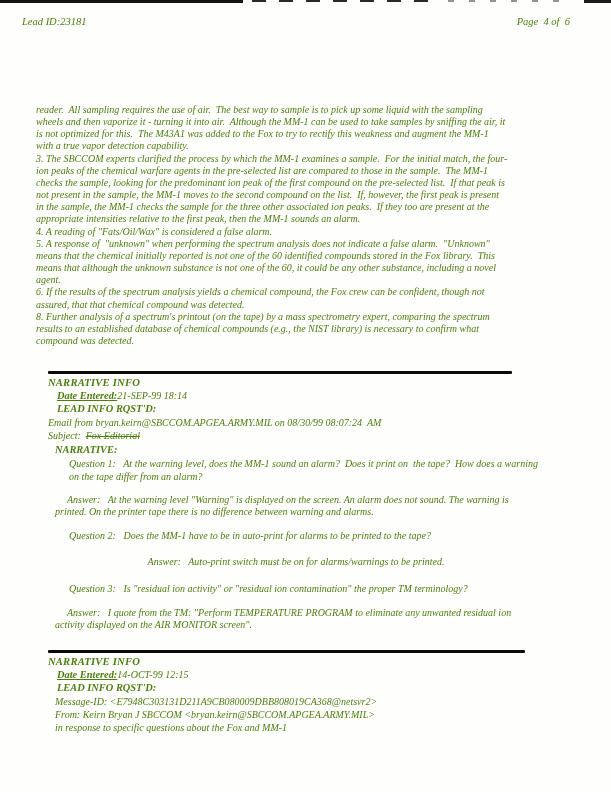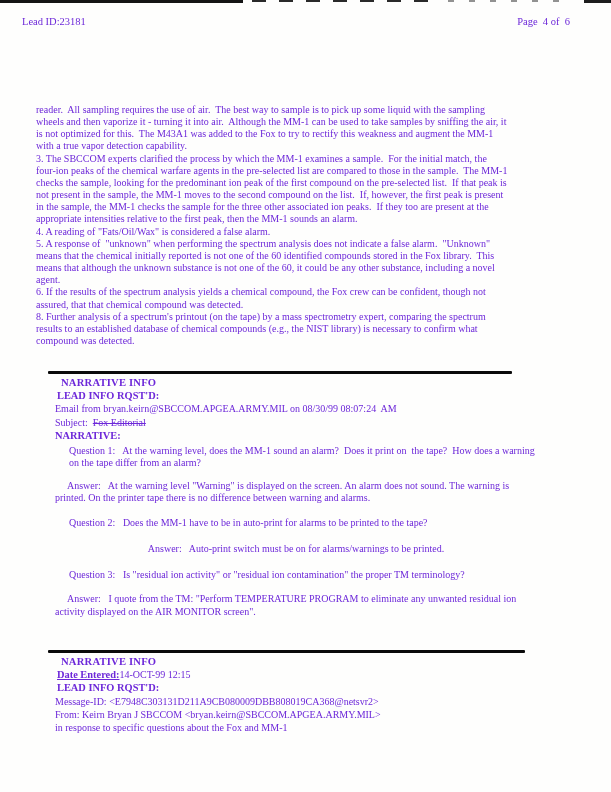--- a/index.html
+++ b/index.html
@@ -3,21 +3,22 @@
 <meta charset="utf-8">
 <style>
   html,body{margin:0;padding:0;background:#e8e8e6;}
   .page{
     position:relative;
     width:611px;height:792px;
     margin:0 auto;
     background:#fefefd;
     overflow:hidden;
     font-family:"Liberation Serif","DejaVu Serif",serif;
-    color:#6d28d9;
+    color:#4d7c0f;
+    font-style:italic;
   }
   
   .scan-strip{position:absolute;top:0;background:#141414;}
   .scan-strip.s1{left:0;width:243px;height:3px;}
   .scan-strip.s2{left:252px;width:185px;height:2px;
     background:repeating-linear-gradient(90deg,#2a2a2a 0 14px,transparent 14px 27px);}
   .scan-strip.s3{left:448px;width:120px;height:2px;opacity:.55;
     background:repeating-linear-gradient(90deg,#3a3a3a 0 6px,transparent 6px 21px);}
   .scan-strip.s4{right:0;width:27px;height:3px;background:#1d1d1d;}
 
@@ -32,25 +33,25 @@
     font-size:10px;line-height:12.15px;
   }
   .body-block p{margin:0;white-space:pre-wrap;}
 
   .narrative-section{position:absolute;left:48px;font-size:10px;}
   .sec1{top:371px;width:500px;}
   .sec2{top:650px;width:510px;}
   .rule{height:2.5px;background:#0a0a0a;border-radius:1px;}
   .sec1 .rule{width:464px;}
   .sec2 .rule{width:477px;}
-  .sec-heading{font-weight:bold;font-size:10.6px;line-height:13px;margin-top:2px;letter-spacing:.2px;margin-left:13px;}
+  .sec-heading{font-weight:bold;font-size:10.6px;line-height:13px;margin-top:2px;letter-spacing:.2px;}
   .meta-line{margin-left:9px;line-height:13.6px;white-space:pre-wrap;}
   .lbl{font-weight:bold;font-size:10.4px;}
   .lbl.underlined{text-decoration:underline;text-underline-offset:1px;}
-  .plain-line{margin-left:7px;line-height:13.6px;white-space:pre-wrap;}
+  .plain-line{line-height:13.6px;white-space:pre-wrap;}
   .to-line{margin-left:27px;line-height:13.6px;white-space:pre;}
   .redaction{
     display:inline-block;width:53px;height:10px;margin:0 2px -1px 9px;
     background:#070707;
     clip-path:polygon(0 18%,96% 0,100% 52%,88% 100%,2% 94%);
   }
   .strike{text-decoration:line-through;text-decoration-thickness:1.2px;}
   .narr-lbl{font-weight:bold;font-size:10.4px;margin-left:7px;line-height:13.6px;}
   .question{margin:2px 0 0 21px;line-height:12.2px;white-space:pre-wrap;width:470px;}
   .answer{margin:11px 0 0 7px;line-height:12.2px;white-space:pre-wrap;width:470px;text-indent:12px;}
@@ -80,20 +81,21 @@
     <p>3. The SBCCOM experts clarified the process by which the MM-1 examines a sample.  For the initial match, the four-ion peaks of the chemical warfare agents in the pre-selected list are compared to those in the sample.  The MM-1 checks the sample, looking for the predominant ion peak of the first compound on the pre-selected list.  If that peak is not present in the sample, the MM-1 moves to the second compound on the list.  If, however, the first peak is present in the sample, the MM-1 checks the sample for the three other associated ion peaks.  If they too are present at the appropriate intensities relative to the first peak, then the MM-1 sounds an alarm.</p>
     <p>4. A reading of "Fats/Oil/Wax" is considered a false alarm.</p>
     <p>5. A response of  "unknown" when performing the spectrum analysis does not indicate a false alarm.  "Unknown" means that the chemical initially reported is not one of the 60 identified compounds stored in the Fox library.  This means that although the unknown substance is not one of the 60, it could be any other substance, including a novel agent.</p>
     <p>6. If the results of the spectrum analysis yields a chemical compound, the Fox crew can be confident, though not assured, that that chemical compound was detected.</p>
     <p>8. Further analysis of a spectrum's printout (on the tape) by a mass spectrometry expert, comparing the spectrum results to an established database of chemical compounds (e.g., the NIST library) is necessary to confirm what compound was detected.</p>
   </div>
 
   <div class="narrative-section sec1">
     <div class="rule"></div>
     <div class="sec-heading">NARRATIVE INFO</div>
+    <div class="meta-line"><span class="lbl underlined">Date Entered:</span><span>21-SEP-99 18:14</span></div>
     <div class="meta-line"><span class="lbl">LEAD INFO RQST'D:</span></div>
     <div class="plain-line">Email from bryan.keirn@SBCCOM.APGEA.ARMY.MIL on 08/30/99 08:07:24  AM</div>
     <div class="plain-line"><span>Subject:  </span><span class="strike">Fox Editorial</span></div>
     <div class="narr-lbl">NARRATIVE:</div>
     <p class="question">Question 1:   At the warning level, does the MM-1 sound an alarm?  Does it print on  the tape?  How does a warning on the tape differ from an alarm?</p>
     <p class="answer">Answer:   At the warning level "Warning" is displayed on the screen. An alarm does not sound. The warning is printed. On the printer tape there is no difference between warning and alarms.</p>
     <p class="question q2">Question 2:   Does the MM-1 have to be in auto-print for alarms to be printed to the tape?</p>
     <p class="answer a2">Answer:   Auto-print switch must be on for alarms/warnings to be printed.</p>
     <p class="question q3">Question 3:   Is "residual ion activity" or "residual ion contamination" the proper TM terminology?</p>
     <p class="answer a3">Answer:   I quote from the TM: "Perform TEMPERATURE PROGRAM to eliminate any unwanted residual ion activity displayed on the AIR MONITOR screen".</p>

